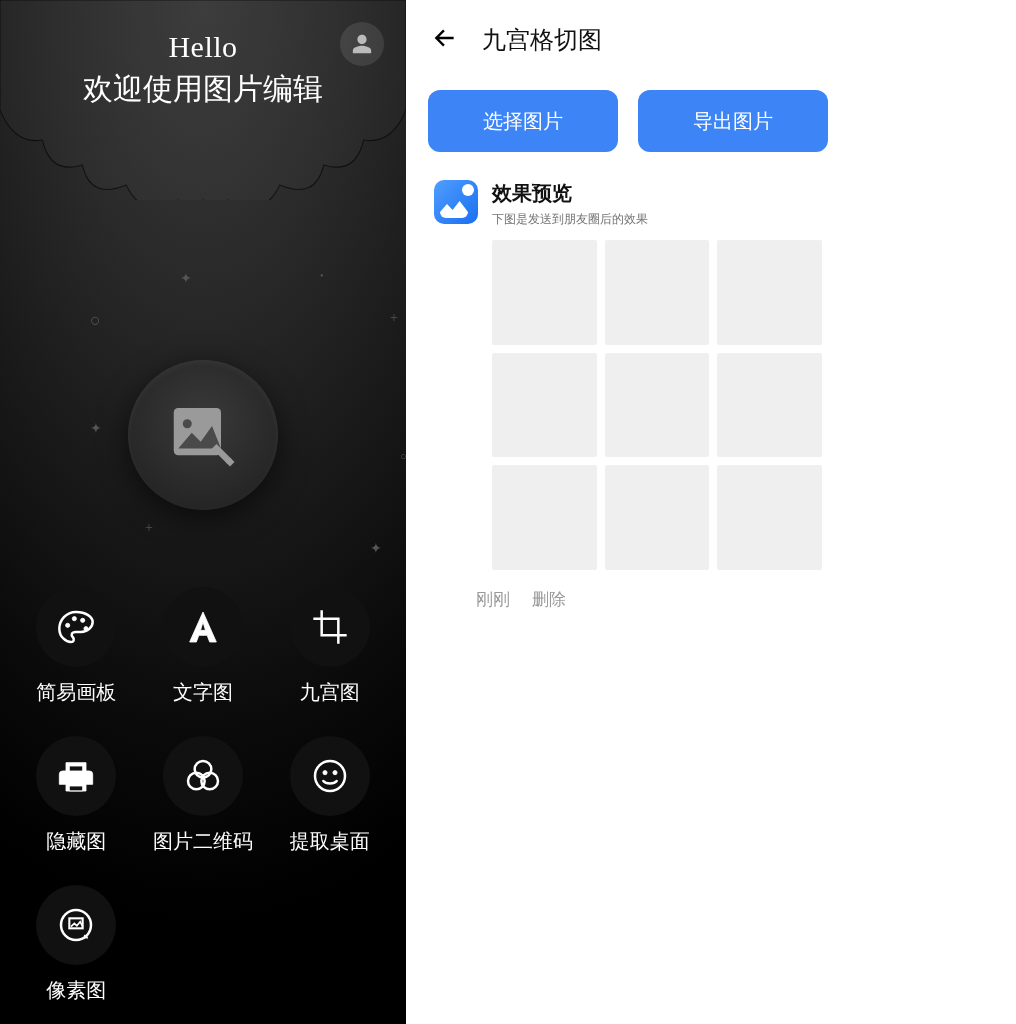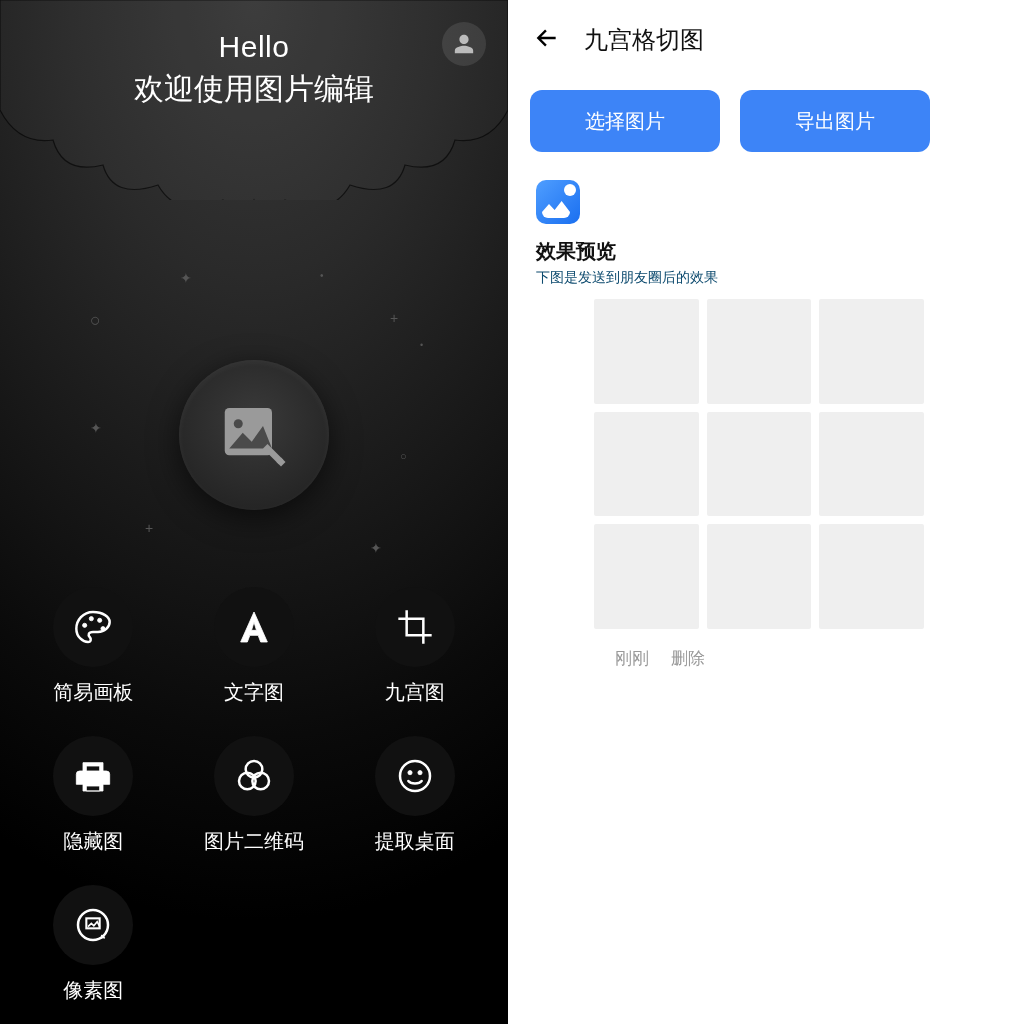--- a/index.html
+++ b/index.html
@@ -7,26 +7,27 @@
     width: 1016px;
     height: 1024px;
     display: flex;
     font-family: -apple-system, "Helvetica Neue", Arial, "PingFang SC", "Microsoft YaHei", sans-serif;
     background: #fff;
     overflow: hidden;
   }
 
   
   .left {
-    width: 508px;
+    width: 406px;
     height: 1024px;
     position: relative;
     background: radial-gradient(ellipse 120% 90% at 50% 0%, #3a3a3a 0%, #2a2a2a 30%, #1a1a1a 55%, #0a0a0a 80%, #000 100%);
     color: #fff;
     overflow: hidden;
+    font-family: Liberation Serif, serif;
   }
 
   
   .cloud {
     position: absolute;
     top: 0; left: 0; right: 0;
     height: 200px;
     pointer-events: none;
   }
   .cloud svg { width: 100%; height: 100%; }
@@ -135,21 +136,20 @@
   }
 
   .preview {
     padding: 0 28px;
   }
   .preview-head {
     display: flex;
     align-items: flex-start;
     gap: 14px;
     margin-bottom: 12px;
-    flex-direction: column;
   }
   .app-icon {
     width: 44px; height: 44px;
     border-radius: 10px;
     background: linear-gradient(135deg, #4f9eff 0%, #1a6ff0 100%);
     position: relative;
     flex-shrink: 0;
     overflow: hidden;
   }
   .app-icon::before {
@@ -163,36 +163,36 @@
   }
   .app-icon::after {
     content:"";
     position:absolute;
     right:4px; top:4px;
     width:12px; height:12px;
     border-radius:50%;
     background:#fff;
   }
   .preview-title { font-size: 20px; font-weight: 600; }
-  .preview-sub { font-size: 14px; color: #0c4a6e; margin-top: 4px; }
+  .preview-sub { font-size: 12px; color: #737373; margin-top: 4px; }
 
   .grid9 {
     display: grid;
     grid-template-columns: repeat(3, 1fr);
     gap: 8px;
     margin-left: 58px;
     margin-top: 8px;
   }
   .cell {
     aspect-ratio: 1/1;
     background: #efefef;
     border-radius: 2px;
   }
   .post-actions {
-    margin-left: 79px;
+    margin-left: 42px;
     margin-top: 18px;
     font-size: 17px;
     color: #9a9a9a;
     display: flex;
     gap: 22px;
   }
 
   .instructions {
     position: absolute;
     bottom: 90px;

